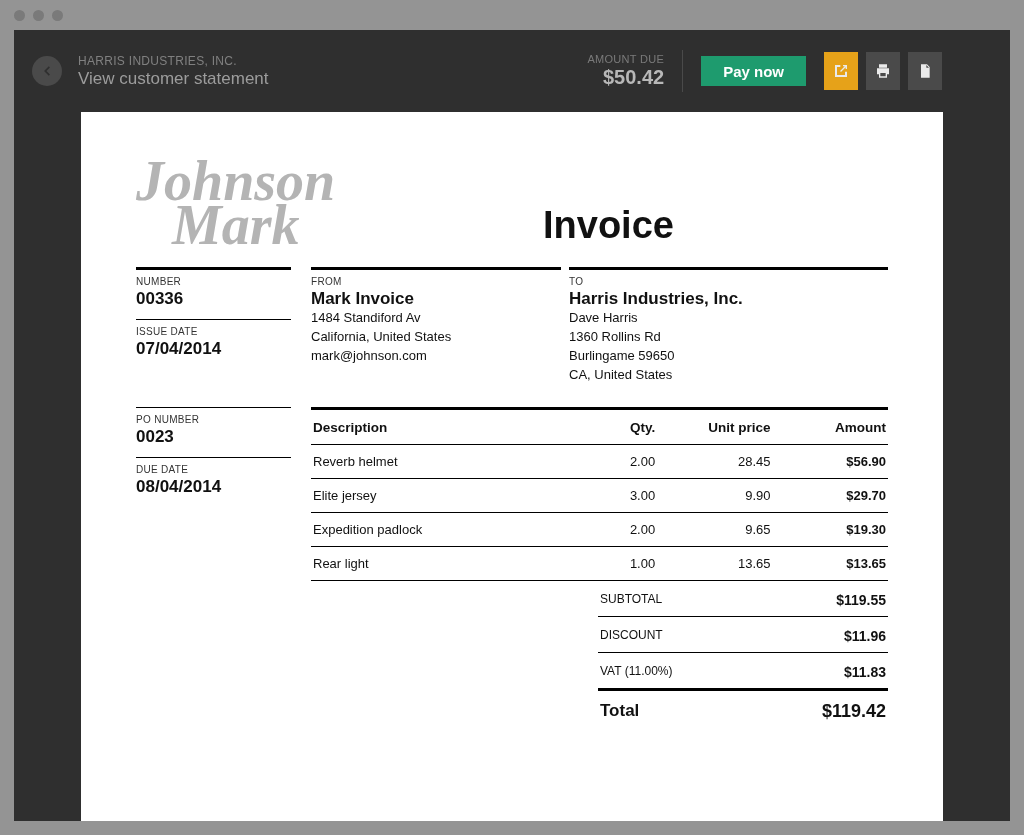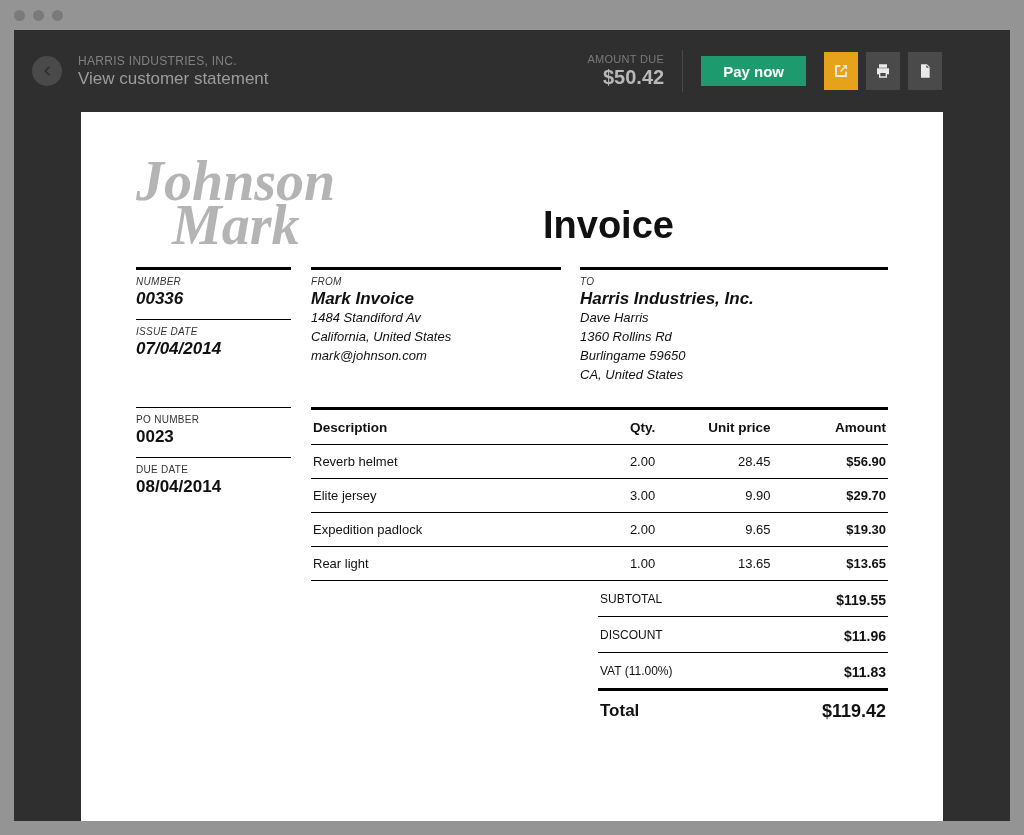--- a/index.html
+++ b/index.html
@@ -94,21 +94,20 @@
     font-style: italic;
   }
   .doc-title {
     font-size: 38px;
     font-weight: 700;
     width: 345px;
   }
   .meta-row {
     display: flex;
     gap: 0;
-    font-style: italic;
   }
   .meta-left {
     width: 155px;
     flex-shrink: 0;
   }
   .meta-block {
     border-top: 3px solid #000;
     padding-top: 6px;
     margin-bottom: 4px;
   }
@@ -124,21 +123,21 @@
     font-weight: 700;
     margin-bottom: 10px;
   }
   .meta-mid {
     width: 250px;
     margin-left: 20px;
     flex-shrink: 0;
   }
   .meta-right {
     flex: 1;
-    margin-left: 19px;
+    margin-left: 8px;
   }
   .party-name { font-size: 17px; font-weight: 700; margin-top: 2px; }
   .party-line { font-size: 13px; line-height: 1.45; }
 
   .lower {
     display: flex;
     margin-top: 18px;
   }
   .items-area {
     flex: 1;

